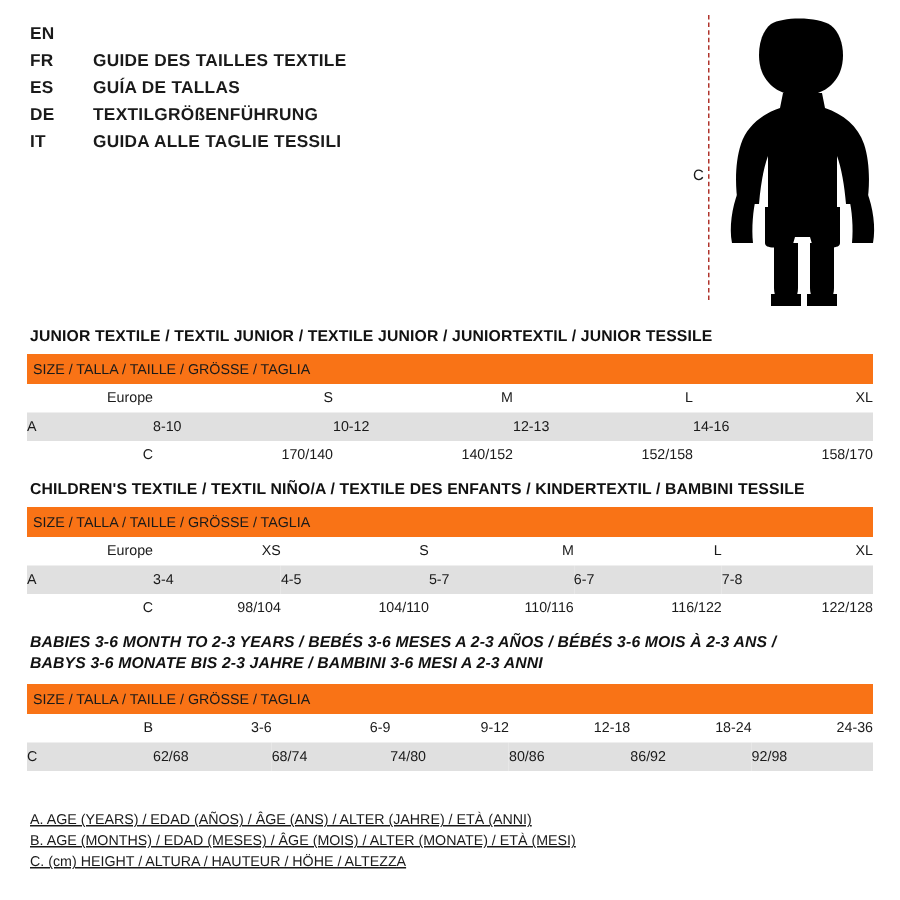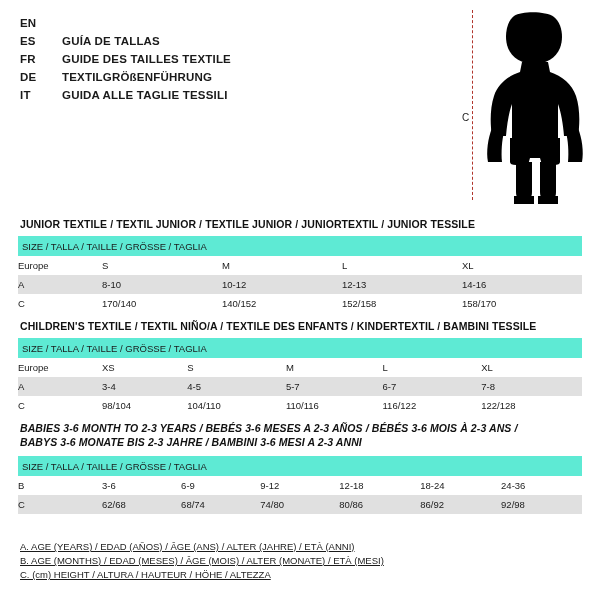--- a/index.html
+++ b/index.html
@@ -101,31 +101,32 @@
     border-collapse: collapse;
     font-size: 9.5px;
     color: #1a1a1a;
   }
   table.size-table td {
     padding: 2px 0 2px 0;
     vertical-align: middle;
     height: 15px;
   }
   tr.head-row td {
-    background: #5eead4;
+    background: #f97316;
     font-size: 9.5px;
     color: #1a1a1a;
     padding-left: 4px;
     height: 16px;
   }
   tr.alt-row td {
     background: #e0e0e0;
   }
   tr.plain-row td {
     background: #ffffff;
+    text-align: right;
   }
   td.rowlabel {
     padding-left: 4px;
     width: 84px;
   }
 
   
   .footnotes {
     position: absolute;
     left: 20px;
@@ -139,26 +140,26 @@
 </head>
 <body>
 
 <div class="page">
 
   <div class="lang-block">
     <div class="lang-row">
       <span class="lang-code">EN</span>
     </div>
     <div class="lang-row">
+      <span class="lang-code">FR</span>
+      <span class="lang-title">GUIDE DES TAILLES TEXTILE</span>
+    </div>
+    <div class="lang-row">
       <span class="lang-code">ES</span>
       <span class="lang-title">GUÍA DE TALLAS</span>
-    </div>
-    <div class="lang-row">
-      <span class="lang-code">FR</span>
-      <span class="lang-title">GUIDE DES TAILLES TEXTILE</span>
     </div>
     <div class="lang-row">
       <span class="lang-code">DE</span>
       <span class="lang-title">TEXTILGRÖßENFÜHRUNG</span>
     </div>
     <div class="lang-row">
       <span class="lang-code">IT</span>
       <span class="lang-title">GUIDA ALLE TAGLIE TESSILI</span>
     </div>
   </div>

